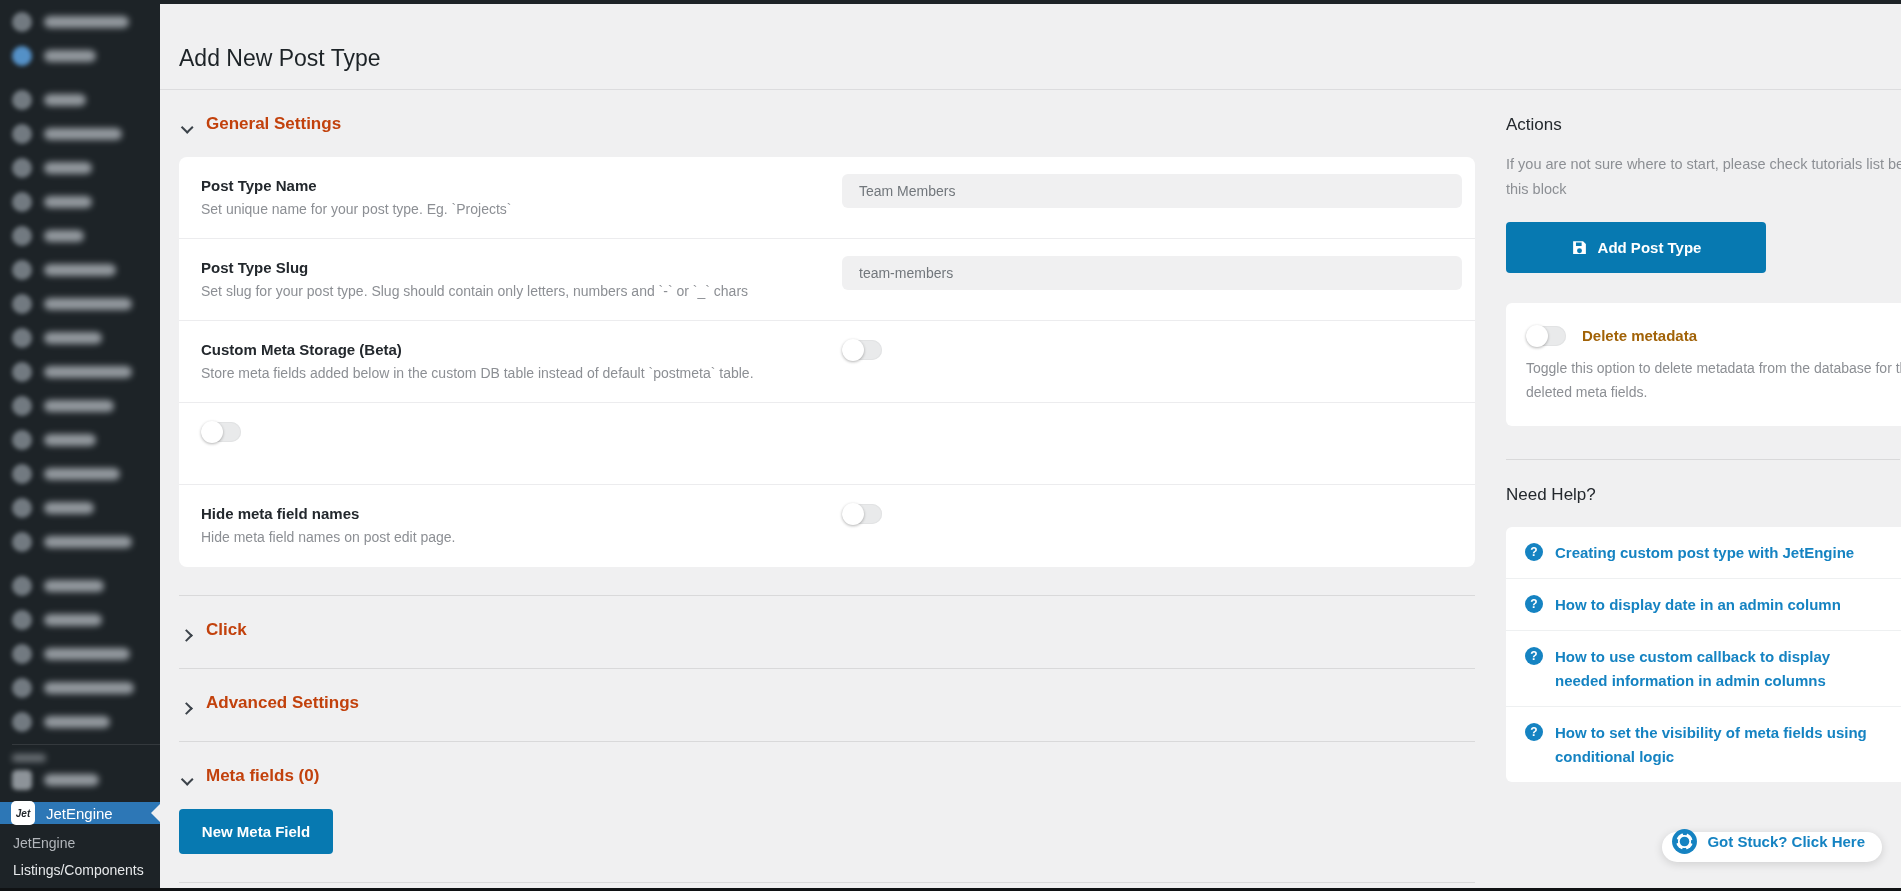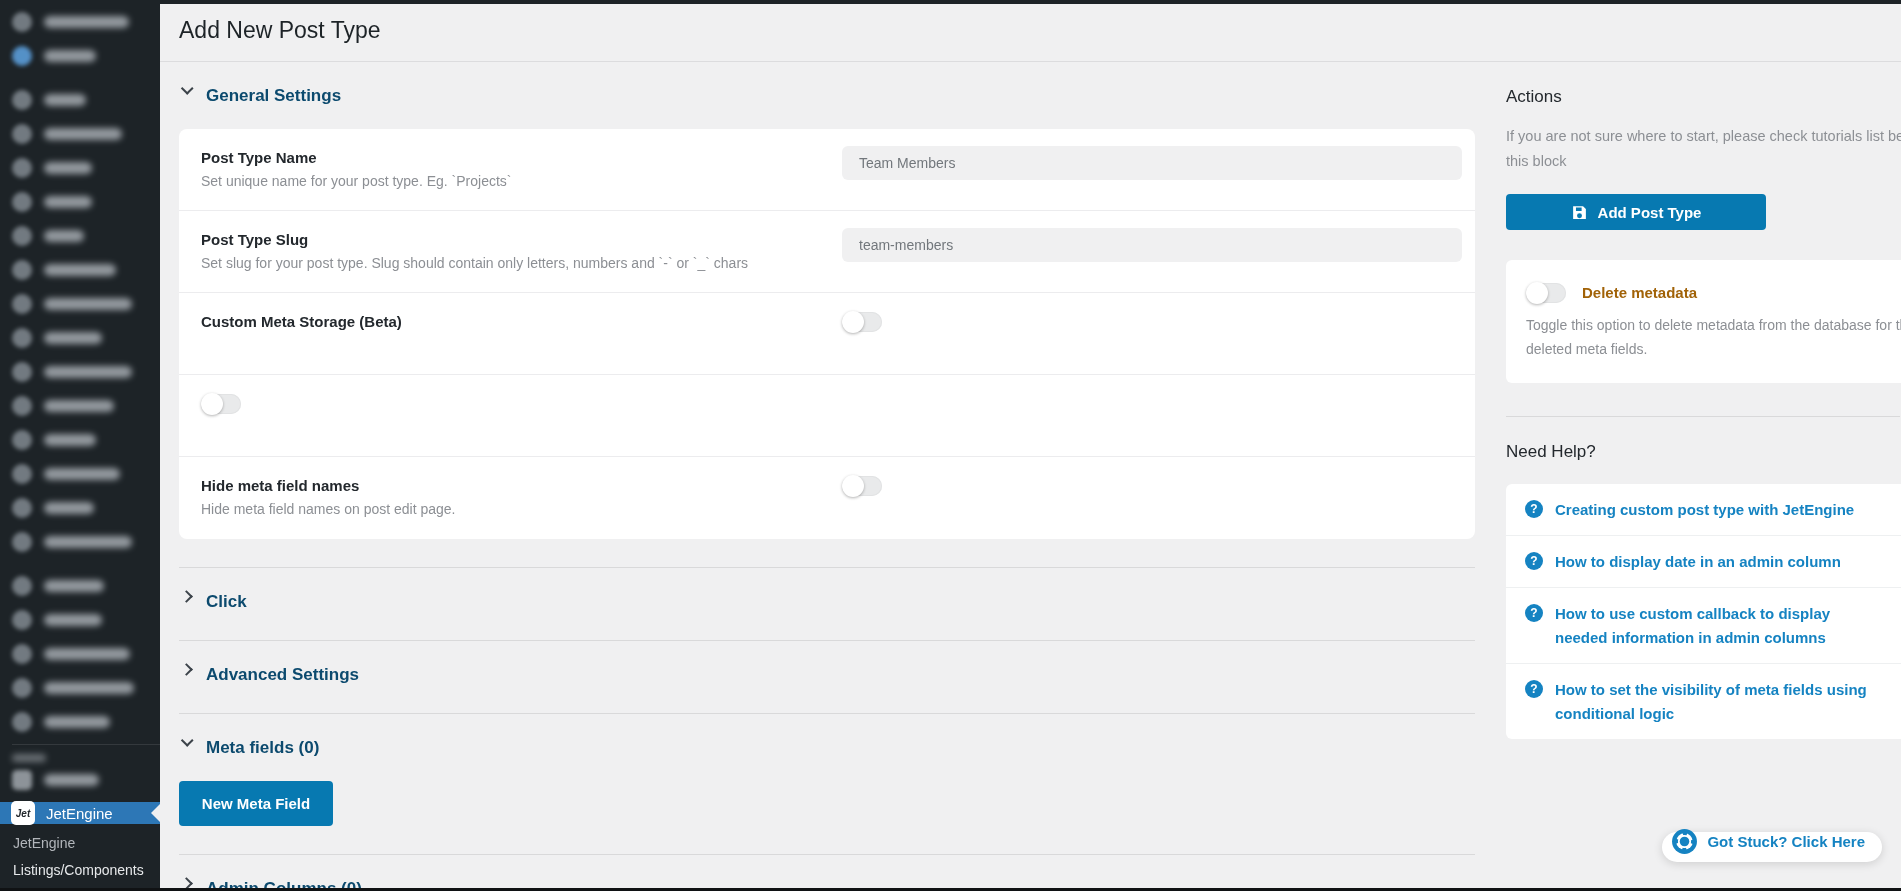--- a/index.html
+++ b/index.html
@@ -30,29 +30,29 @@
     border:9px solid transparent; border-right-color:#f0f0f1; }
   .jet-badge { width:24px; height:24px; background:#fff; border-radius:5px; display:flex;
     align-items:center; justify-content:center; font-size:10px; font-weight:bold; font-style:italic; color:#23282d; flex:none;}
   .active-label { color:#fff; font-size:15px; }
   .submenu { padding:11px 0 0 13px; }
   .sub-item { font-size:14px; color:#b2b6bb; margin-bottom:10px; cursor:pointer; line-height:17px;}
   .sub-item.bright { color:#e6e8ea; }
 
   
   .main { position:absolute; left:160px; top:4px; width:1741px; height:887px; }
-  .page-header { padding:13px 15px 0 19px; border-bottom:1px solid #dcdcde; height:58px; }
+  .page-header { padding:13px 15px 0 19px; border-bottom:1px solid #dcdcde; height:58px;margin-top:28px; }
   .page-header h1 { font-size:23px; font-weight:400; color:#1d2327; }
 
   .content-row { display:flex; align-items:flex-start; }
   .main-col { width:1296px; margin-left:19px; flex:none; }
   .right-col { width:440px; margin-left:31px; flex:none; }
 
-  .section-head { display:flex; align-items:flex-start; gap:15px; margin:24px 0 23px 0;
-    font-size:17px; font-weight:600; color:#0c4a6e; cursor:pointer; padding-left:3px;}
+  .section-head { display:flex; align-items:flex-end; gap:15px; margin:24px 0 23px 0;
+    font-size:17px; font-weight:600; color:#c2410c; cursor:pointer; padding-left:3px;}
   .chev { display:inline-block; width:9px; height:9px; border-right:2.2px solid #3c434a;
     border-bottom:2.2px solid #3c434a; flex:none;}
   .chev.right { transform:rotate(-45deg); }
   .chev.down  { transform:rotate(45deg) translate(-1px,-2px); }
   .divider { border:none; border-top:1px solid #d9d9da; margin:0; }
   .main-col .divider { margin:28px 0 0 0; }
 
   .card { background:#fff; border-radius:8px; }
   .settings-card { margin-top:1px; }
   .s-row { display:flex; align-items:flex-start; height:82px; border-bottom:1px solid #ececee;
@@ -70,21 +70,21 @@
     background:#fff; box-shadow:0 1px 3px rgba(0,0,0,.3); }
 
   .btn-primary { display:inline-flex; align-items:center; justify-content:center; gap:10px;
     background:var(--primary); color:#fff; border:none; border-radius:4px;
     font-family:"Liberation Sans",sans-serif; font-size:15px; font-weight:700; cursor:pointer; }
   .new-meta-btn { width:154px; height:45px; margin-top:0; }
 
   
   .right-col h2 { font-size:17px; font-weight:400; color:#23282d; margin-top:25px; }
   .hint { font-size:14.5px; color:#8c8f94; line-height:25px; margin-top:17px; width:428px; }
-  .add-post-btn { width:260px; height:36px; margin-top:20px; }
+  .add-post-btn { width:260px; height:51px; margin-top:20px; }
   .delete-card { margin-top:30px; width:440px; border-radius:6px; padding:21px 24px 22px 20px; }
   .dm-head { display:flex; align-items:center; gap:16px; }
   .dm-label { font-size:15px; font-weight:700; color:#a16207; }
   .dm-desc { font-size:14px; color:#8c8f94; line-height:24px; margin-top:10px; width:392px; }
   .right-col .divider { margin-top:33px; width:394px; }
   .help-card { margin-top:22px; width:440px; border-radius:6px; }
   .help-row { display:flex; align-items:flex-start; gap:12px; padding:14px 0 13px 19px;
     border-bottom:1px solid #eef0f1; text-decoration:none; cursor:pointer;}
   .help-row:last-child { border-bottom:none; }
   .q-icon { width:18px; height:18px; border-radius:50%; background:var(--link); color:#fff;
@@ -246,20 +246,21 @@
               <div class="s-desc">Set slug for your post type. Slug should contain only letters, numbers and `-` or `_` chars</div>
             </div>
             <div class="s-control">
               <input type="text" class="text-input" value="team-members" style="">
               
             </div>
           </div>
           <div class="s-row ctl-toggle">
             <div class="s-text">
               <div class="s-title">Custom Meta Storage (Beta)</div>
+              <div class="s-desc">Store meta fields added below in the custom DB table instead of default `postmeta` table.</div>
             </div>
             <div class="s-control">
 
               <div class="toggle">
                 <span class="knob"></span>
               </div>
             </div>
           </div>
           <div class="s-row ctl-toggle">
             <div class="s-control">

